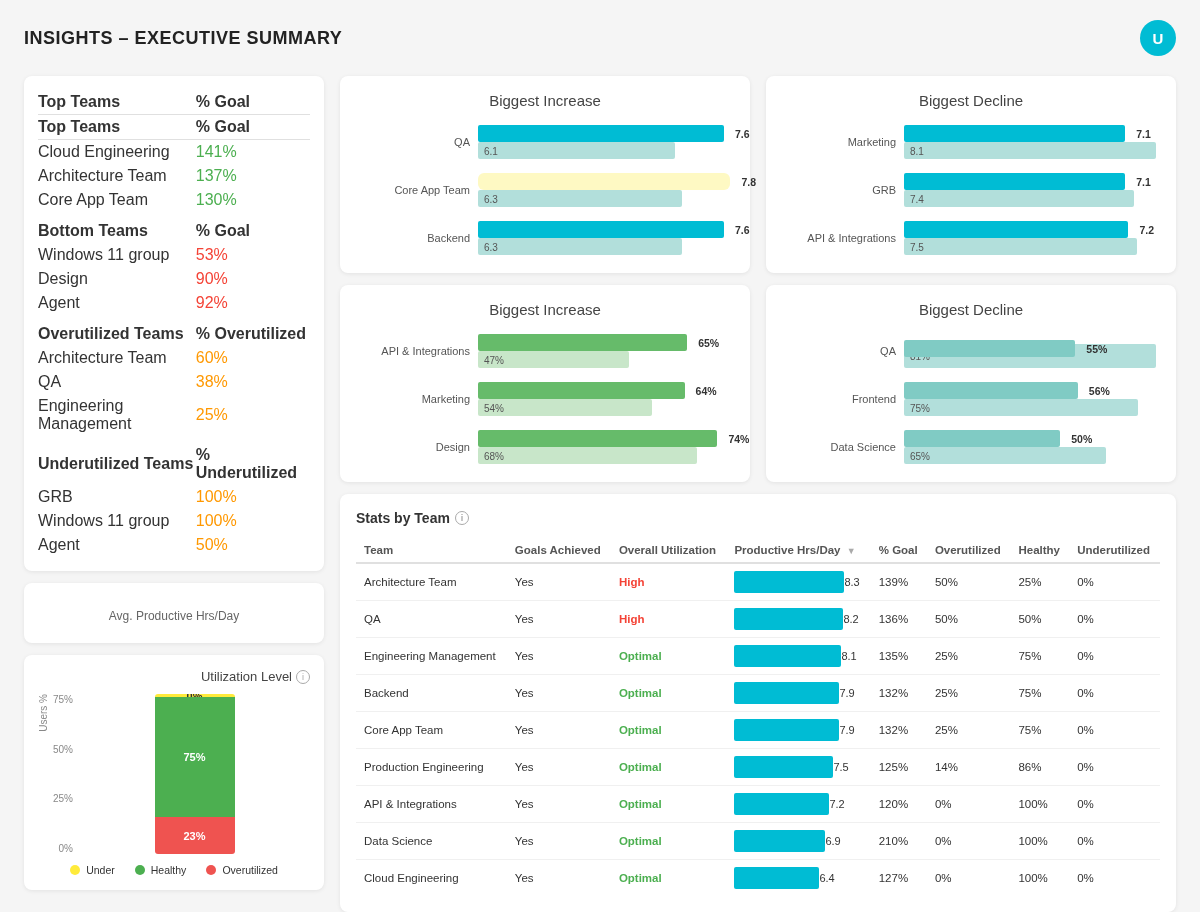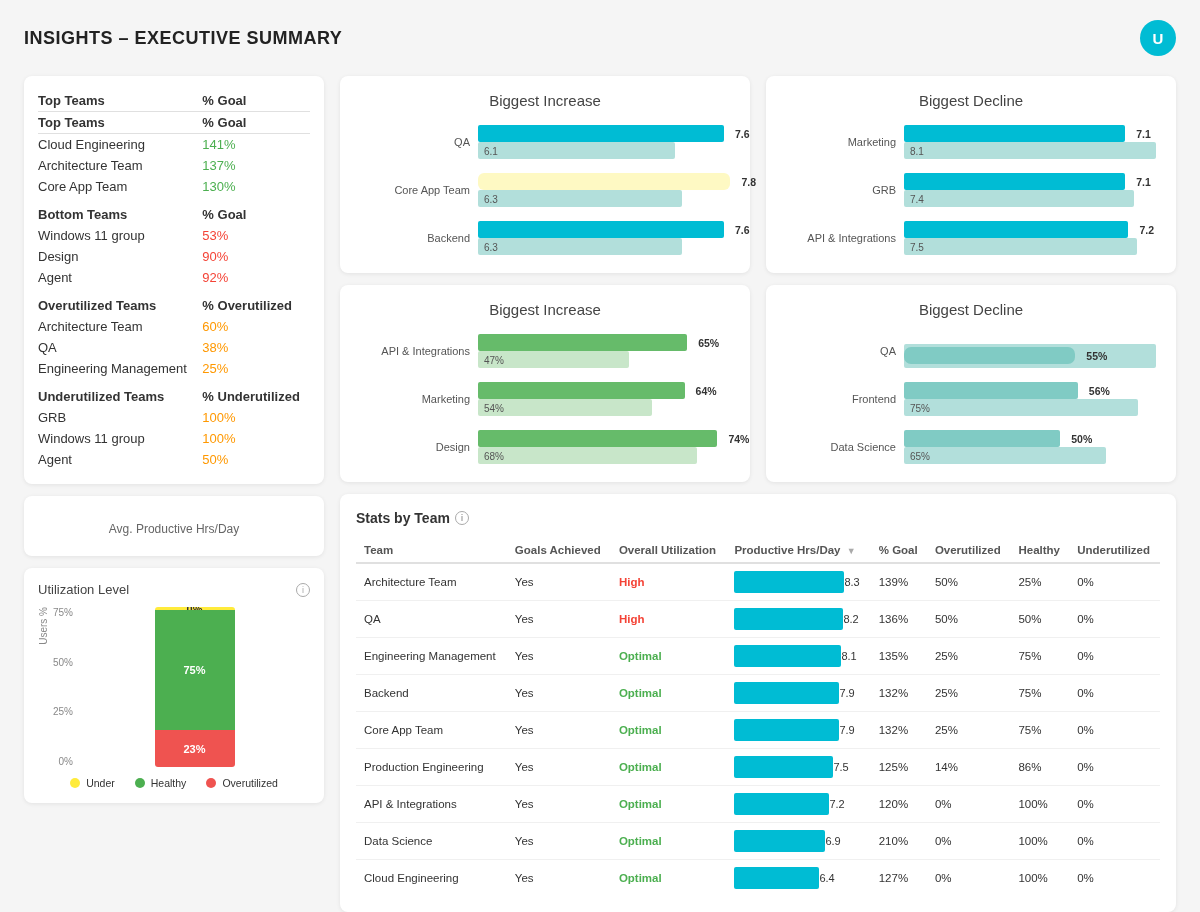--- a/index.html
+++ b/index.html
@@ -9,21 +9,21 @@
     .page-title { font-size: 18px; font-weight: 700; letter-spacing: 0.5px; color: #222; }
     .user-avatar { width: 36px; height: 36px; border-radius: 50%; background: #00bcd4; display: flex; align-items: center; justify-content: center; color: white; font-weight: 700; font-size: 15px; }
 
     .main-grid { display: grid; grid-template-columns: 300px 1fr; gap: 16px; }
     .left-col { display: flex; flex-direction: column; gap: 12px; }
     .right-col { display: flex; flex-direction: column; gap: 12px; }
 
     .card { background: white; border-radius: 8px; padding: 14px; box-shadow: 0 1px 4px rgba(0,0,0,0.08); }
 
     
-    .teams-table { width: 100%; border-collapse: collapse; font-size: 13px; }
+    .teams-table { width: 100%; border-collapse: collapse; font-size: 16px; }
     .teams-table th { text-align: left; font-weight: 700; color: #333; padding: 3px 0; border-bottom: 1px solid #e0e0e0; }
     .teams-table td { padding: 3px 0; }
     .teams-table .section-gap td { padding-top: 10px; font-weight: 700; color: #333; }
     .pct-green { color: #4caf50; }
     .pct-red { color: #f44336; }
     .pct-orange { color: #ff9800; }
 
     
     .chart-card { padding: 16px 20px; }
     .chart-title { text-align: center; font-size: 15px; font-weight: 500; color: #444; margin-bottom: 14px; }
@@ -37,21 +37,21 @@
     
     .charts-row { display: grid; grid-template-columns: 1fr 1fr; gap: 16px; }
 
     
     .avg-card { text-align: center; padding: 20px 14px; }
     .avg-number { font-size: 52px; font-weight: 700; color: #222; line-height: 1; }
     .avg-label { font-size: 12px; color: #666; margin-top: 6px; }
 
     
     .util-card { padding: 14px; }
-    .util-title { text-align: center; font-size: 13px; font-weight: 500; color: #444; margin-bottom: 10px; display: flex; align-items: center; justify-content: space-between; gap: 4px; }
+    .util-title { text-align: center; font-size: 13px; font-weight: 500; color: #444; margin-bottom: 10px; display: flex; align-items: center; justify-content: flex-end; gap: 4px; }
     .info-icon { width: 14px; height: 14px; border-radius: 50%; border: 1.5px solid #aaa; display: inline-flex; align-items: center; justify-content: center; font-size: 9px; color: #aaa; }
     .stacked-bar { width: 80px; height: 160px; margin: 0 auto; position: relative; display: flex; flex-direction: column-reverse; overflow: hidden; border-radius: 3px; }
     .util-legend { display: flex; gap: 20px; justify-content: center; margin-top: 10px; font-size: 10.5px; }
     .legend-dot { width: 10px; height: 10px; border-radius: 50%; display: inline-block; margin-right: 3px; }
     .chart-area { display: flex; align-items: flex-start; }
     .y-axis-title { writing-mode: vertical-rl; transform: rotate(180deg); font-size: 10px; color: #888; margin-right: 4px; text-align: center; }
 
     
     .stats-card { padding: 16px 16px; }
     .stats-title { font-size: 14px; font-weight: 600; color: #333; margin-bottom: 12px; display: flex; align-items: center; gap: 5px; }
@@ -326,21 +326,21 @@
 
         <div class="card chart-card">
           <div class="chart-title">Biggest Decline</div>
           <div class="bar-chart" id="decline-util-chart">
               <div class="bar-row">
       <span class="bar-label">QA</span>
       <div style="position:relative;flex:1;height:38px;">
         <div style="position:absolute;bottom:2px;left:0;width:100%;height:24px;background:#b2dfdb;border-radius:2px;">
           <span style="position:absolute;left:6px;top:50%;transform:translateY(-50%);font-size:10px;color:#555;">81%</span>
         </div>
-        <div style="position:absolute;top:15px;left:0;width:68%;height:17px;background:#80cbc4;border-radius:7px;">
+        <div style="position:absolute;top:8px;left:0;width:68%;height:17px;background:#80cbc4;border-radius:2px;">
           <span style="position:absolute;right:-32px;top:50%;transform:translateY(-50%);font-size:10.5px;font-weight:600;color:#333;">55%</span>
         </div>
       </div>
     </div>
               <div class="bar-row">
       <span class="bar-label">Frontend</span>
       <div style="position:relative;flex:1;height:38px;">
         <div style="position:absolute;bottom:2px;left:0;width:93%;height:17px;background:#b2dfdb;border-radius:2px;">
           <span style="position:absolute;left:6px;top:50%;transform:translateY(-50%);font-size:10px;color:#555;">75%</span>
         </div>

